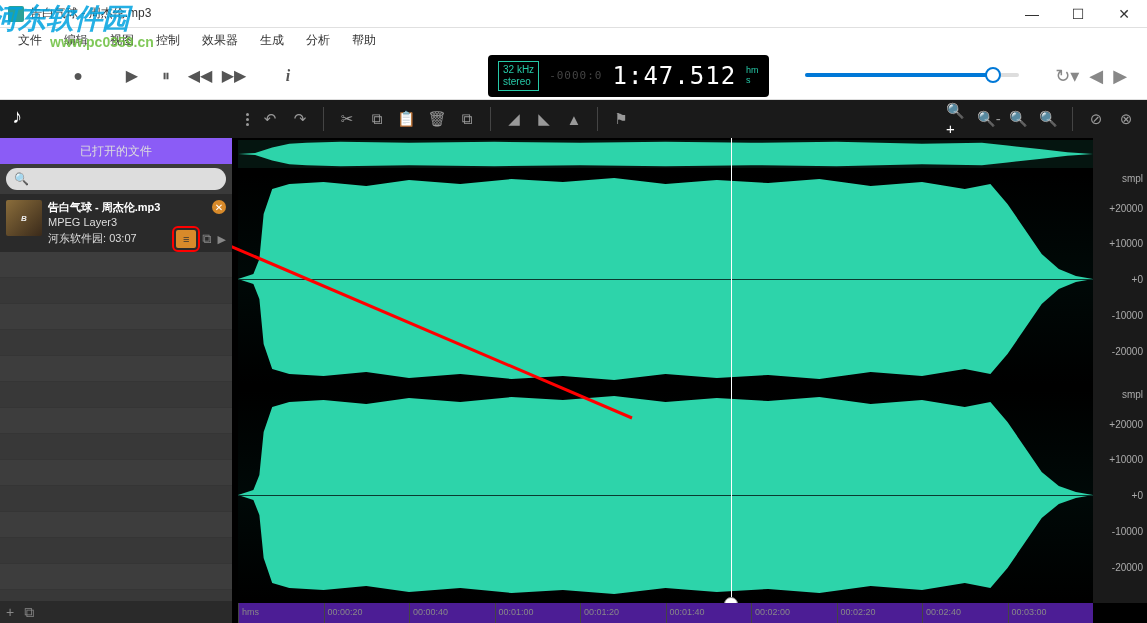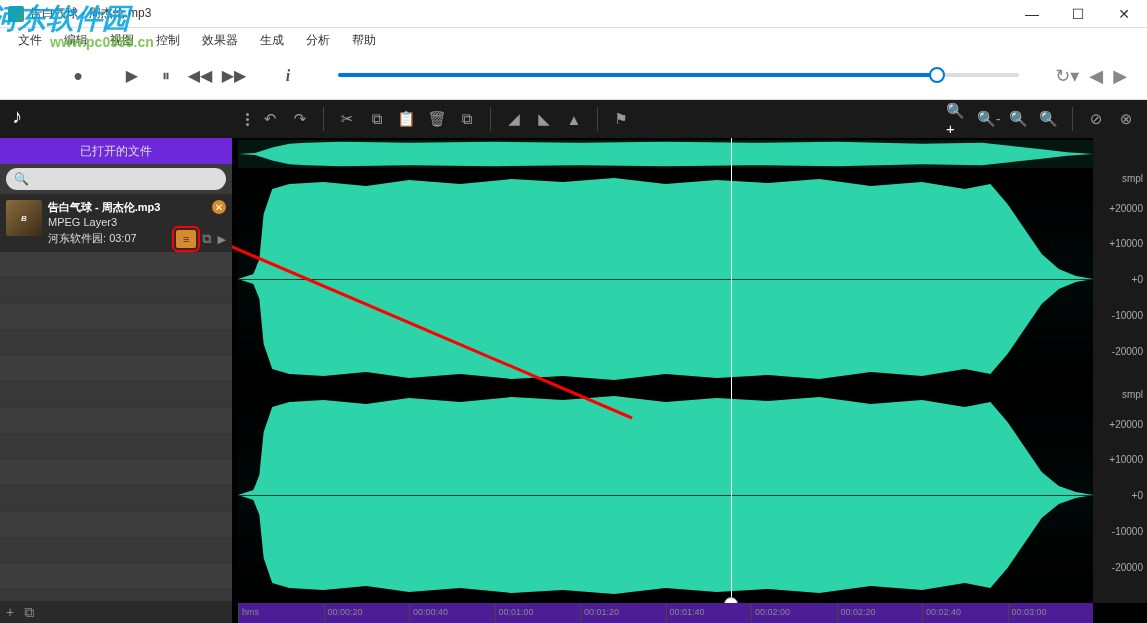--- a/index.html
+++ b/index.html
@@ -47,21 +47,21 @@
 .et-sep { width: 1px; height: 24px; background: #444; margin: 0 6px; }
 .et-btn { width: 26px; height: 26px; display: flex; align-items: center; justify-content: center; color: #999; font-size: 15px; }
 .et-dots { display: flex; flex-direction: column; gap: 2px; padding: 0 4px; }
 .et-dots span { width: 3px; height: 3px; background: #999; border-radius: 50%; }
 .et-right { margin-left: auto; display: flex; gap: 4px; align-items: center; }
 
 
 .main { display: flex; height: 485px; }
 
 .sidebar { width: 232px; background: #3a3a3a; display: flex; flex-direction: column; }
-.sidebar-header { height: 26px; display: flex; align-items: center; justify-content: center; color: #ddd; font-size: 12px; background: #6d28d9; }
+.sidebar-header { height: 26px; display: flex; align-items: center; justify-content: center; color: #ddd; font-size: 12px; background: #8b5cf6; }
 .search-box { margin: 4px 6px; height: 22px; background: #ddd; border-radius: 11px; display: flex; align-items: center; padding: 0 8px; }
 .search-box .mag { color: #888; font-size: 12px; }
 .file-list { flex: 1; background: #3a3a3a; overflow: hidden; }
 .file-item { background: #2a2a2a; padding: 6px 8px 6px 6px; display: flex; gap: 6px; position: relative; }
 .file-thumb { width: 36px; height: 36px; background: linear-gradient(135deg, #8a6d3b, #3a2a1a); border-radius: 2px; display: flex; align-items: center; justify-content: center; color: #eee; font-size: 8px; font-style: italic; font-weight: bold; }
 .file-info { flex: 1; color: #ddd; font-size: 11px; line-height: 1.4; }
 .file-info .fn { font-weight: bold; color: #fff; }
 .file-close { position: absolute; right: 6px; top: 6px; width: 14px; height: 14px; background: #d88a2a; color: #fff; border-radius: 50%; display: flex; align-items: center; justify-content: center; font-size: 10px; }
 .file-actions { position: absolute; right: 6px; bottom: 4px; display: flex; gap: 6px; align-items: center; }
 .action-open { width: 20px; height: 18px; background: #d88a2a; border-radius: 2px; display: flex; align-items: center; justify-content: center; font-size: 11px; color: #333; outline: 2px solid #ff0000; outline-offset: 2px; }
@@ -130,20 +130,32 @@
   <div class="pt-sep"></div>
   <div class="pt-btn">●</div>
   <div class="pt-sep"></div>
   <div class="pt-btn">▶</div>
   <div class="pt-btn">⏸</div>
   <div class="pt-btn">◀◀</div>
   <div class="pt-btn">▶▶</div>
   <div class="pt-sep"></div>
   <div class="pt-btn" style="font-family:serif;font-style:italic;font-weight:bold">i</div>
 
+  <div class="time-display">
+    <div class="td-left">
+      <div>32 kHz</div>
+      <div>stereo</div>
+    </div>
+    <span class="td-position">-0000:0</span>
+    <span class="td-time">1:47.512</span>
+    <div class="td-suffix">
+      <div>hm</div>
+      <div>s</div>
+    </div>
+  </div>
 
   <div class="progress-area">
     <div class="progress-track"></div>
     <div class="progress-fill"></div>
     <div class="progress-thumb"></div>
   </div>
 
   <div class="right-nav">
     <span>↻▾</span>
     <span>◀</span>

